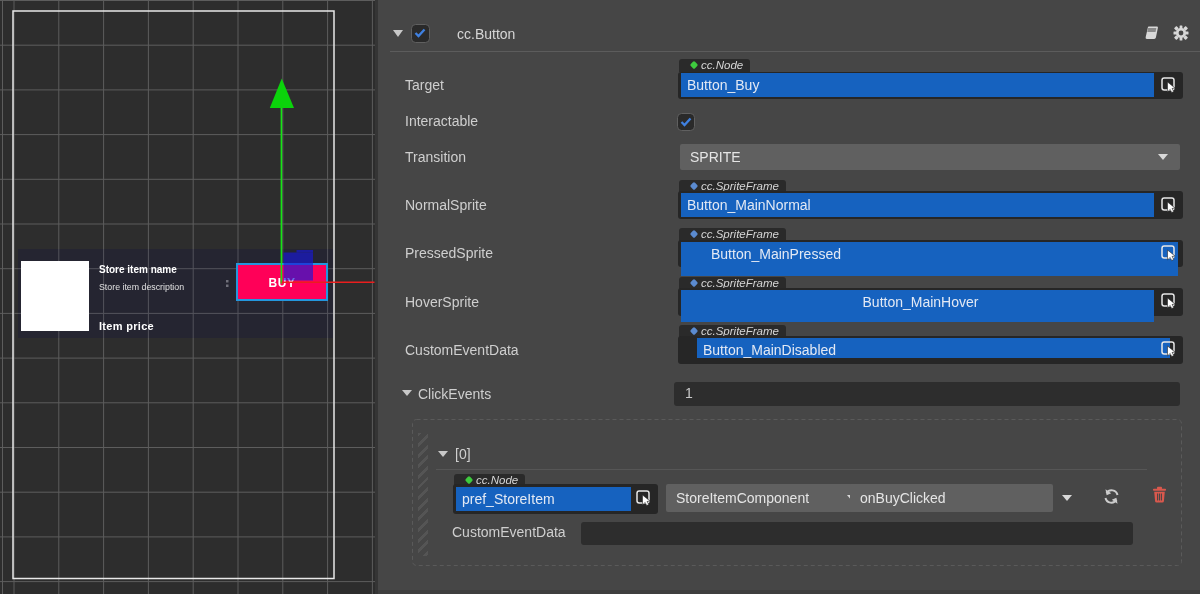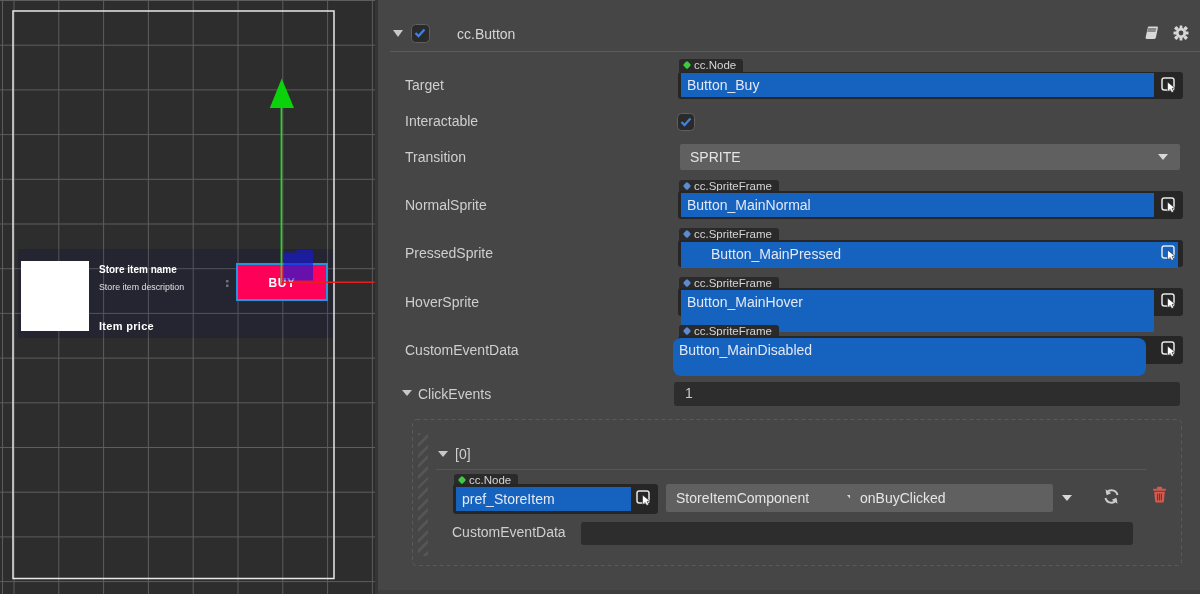--- a/index.html
+++ b/index.html
@@ -3,21 +3,21 @@
 <meta charset="utf-8">
 <style>
   html,body{margin:0;padding:0;}
   body{width:1200px;height:594px;overflow:hidden;background:#464646;
        font-family:"Liberation Sans",sans-serif;position:relative;}
   .abs{position:absolute;}
   .lbl{position:absolute;color:#cfcfcf;font-size:14px;line-height:14px;white-space:nowrap;}
   .tri{position:absolute;width:0;height:0;border-left:5.5px solid transparent;
        border-right:5.5px solid transparent;border-top:7px solid #c8c8c8;}
   .tag{position:absolute;height:13px;background:#2a2a2a;border-radius:3px 3px 0 0;
-       color:#d5d5d5;font-size:11.5px;line-height:13px;padding:0 7px 0 5px;white-space:nowrap;}
+       color:#d5d5d5;font-size:11.5px;line-height:13px;padding:0 7px 0 12px;white-space:nowrap;font-style:italic;}
   .diam{display:inline-block;width:6px;height:6px;transform:rotate(45deg);border-radius:1.5px;
         margin:0 4px 1.5px 0;vertical-align:middle;}
   .fieldbox{position:absolute;background:#262626;border-radius:3px;}
   .blue{position:absolute;background:#1662bf;color:#e3e9f4;font-size:14px;
         line-height:21px;padding-left:6px;overflow:hidden;white-space:nowrap;}
   .drop{position:absolute;background:#606060;border-radius:2px;color:#e5e5e5;
         font-size:14px;white-space:nowrap;}
   .darkfield{position:absolute;background:#2d2d2d;border-radius:3px;}
   .cursoricon{position:absolute;}
   .ddarrow{position:absolute;width:0;height:0;border-left:5px solid transparent;
@@ -151,39 +151,39 @@
   <div class="fieldbox" style="left:300px;top:191px;width:505px;height:27.5px;"></div>
   <div class="blue" style="left:303px;top:193px;width:467px;height:24px;line-height:24px;">Button_MainNormal</div>
   <svg width="18" height="18" class="cursoricon" style="left:783px;top:197px;">
     <rect x="1" y="1" width="12" height="12" rx="2.2" fill="none" stroke="#e8e8e8" stroke-width="1.5"></rect>
     <polygon points="6.5,5 6.5,14.8 9.2,12.5 10.7,15.6 12.7,14.5 11.1,11.5 14,11" fill="#ffffff" stroke="#2a2a2a" stroke-width="0.6"></polygon>
   </svg>
 
   <div class="lbl" style="left:27px;top:246px;">PressedSprite</div>
   <div class="tag" style="left:301px;top:228px;"><span class="diam" style="background:#5b8bd0;"></span>cc.SpriteFrame</div>
   <div class="fieldbox" style="left:300px;top:239.5px;width:505px;height:27.5px;"></div>
-  <div class="blue" style="left:303px;top:241.5px;width:467px;height:26px;line-height:24px;padding-left:30px;">Button_MainPressed</div>
+  <div class="blue" style="left:303px;top:241.5px;width:467px;height:34px;line-height:24px;padding-left:30px;">Button_MainPressed</div>
   <svg width="18" height="18" class="cursoricon" style="left:783px;top:245px;">
     <rect x="1" y="1" width="12" height="12" rx="2.2" fill="none" stroke="#e8e8e8" stroke-width="1.5"></rect>
     <polygon points="6.5,5 6.5,14.8 9.2,12.5 10.7,15.6 12.7,14.5 11.1,11.5 14,11" fill="#ffffff" stroke="#2a2a2a" stroke-width="0.6"></polygon>
   </svg>
 
   <div class="lbl" style="left:27px;top:294.5px;">HoverSprite</div>
   <div class="tag" style="left:301px;top:276.5px;"><span class="diam" style="background:#5b8bd0;"></span>cc.SpriteFrame</div>
   <div class="fieldbox" style="left:300px;top:288px;width:505px;height:27.5px;"></div>
-  <div class="blue" style="left:303px;top:290px;width:467px;height:42px;line-height:24px;">Button_MainHover</div>
+  <div class="blue" style="left:303px;top:290px;width:467px;height:32px;line-height:24px;text-align:center;">Button_MainHover</div>
   <svg width="18" height="18" class="cursoricon" style="left:783px;top:293px;">
     <rect x="1" y="1" width="12" height="12" rx="2.2" fill="none" stroke="#e8e8e8" stroke-width="1.5"></rect>
     <polygon points="6.5,5 6.5,14.8 9.2,12.5 10.7,15.6 12.7,14.5 11.1,11.5 14,11" fill="#ffffff" stroke="#2a2a2a" stroke-width="0.6"></polygon>
   </svg>
 
   <div class="lbl" style="left:27px;top:342.5px;">CustomEventData</div>
   <div class="tag" style="left:301px;top:324.5px;"><span class="diam" style="background:#5b8bd0;"></span>cc.SpriteFrame</div>
   <div class="fieldbox" style="left:300px;top:336px;width:505px;height:27.5px;"></div>
-  <div class="blue" style="left:295px;top:338px;width:467px;height:38px;line-height:24px;border-radius:8px;">Button_MainDisabled</div>
+  <div class="blue" style="left:319px;top:338px;width:467px;height:20px;line-height:24px;">Button_MainDisabled</div>
   <svg width="18" height="18" class="cursoricon" style="left:783px;top:341px;">
     <rect x="1" y="1" width="12" height="12" rx="2.2" fill="none" stroke="#e8e8e8" stroke-width="1.5"></rect>
     <polygon points="6.5,5 6.5,14.8 9.2,12.5 10.7,15.6 12.7,14.5 11.1,11.5 14,11" fill="#ffffff" stroke="#2a2a2a" stroke-width="0.6"></polygon>
   </svg>
 
   <div class="tri" style="left:24px;top:390px;border-left-width:5px;border-right-width:5px;border-top-width:6px;"></div>
   <div class="lbl" style="left:40px;top:386.5px;">ClickEvents</div>
   <div class="darkfield" style="left:296px;top:382px;width:506px;height:23.5px;color:#c9c9c9;font-size:14px;line-height:23.5px;"><span style="margin-left:11px;">1</span></div>
 
   <div class="abs" style="left:34px;top:419px;width:770px;height:147px;">

